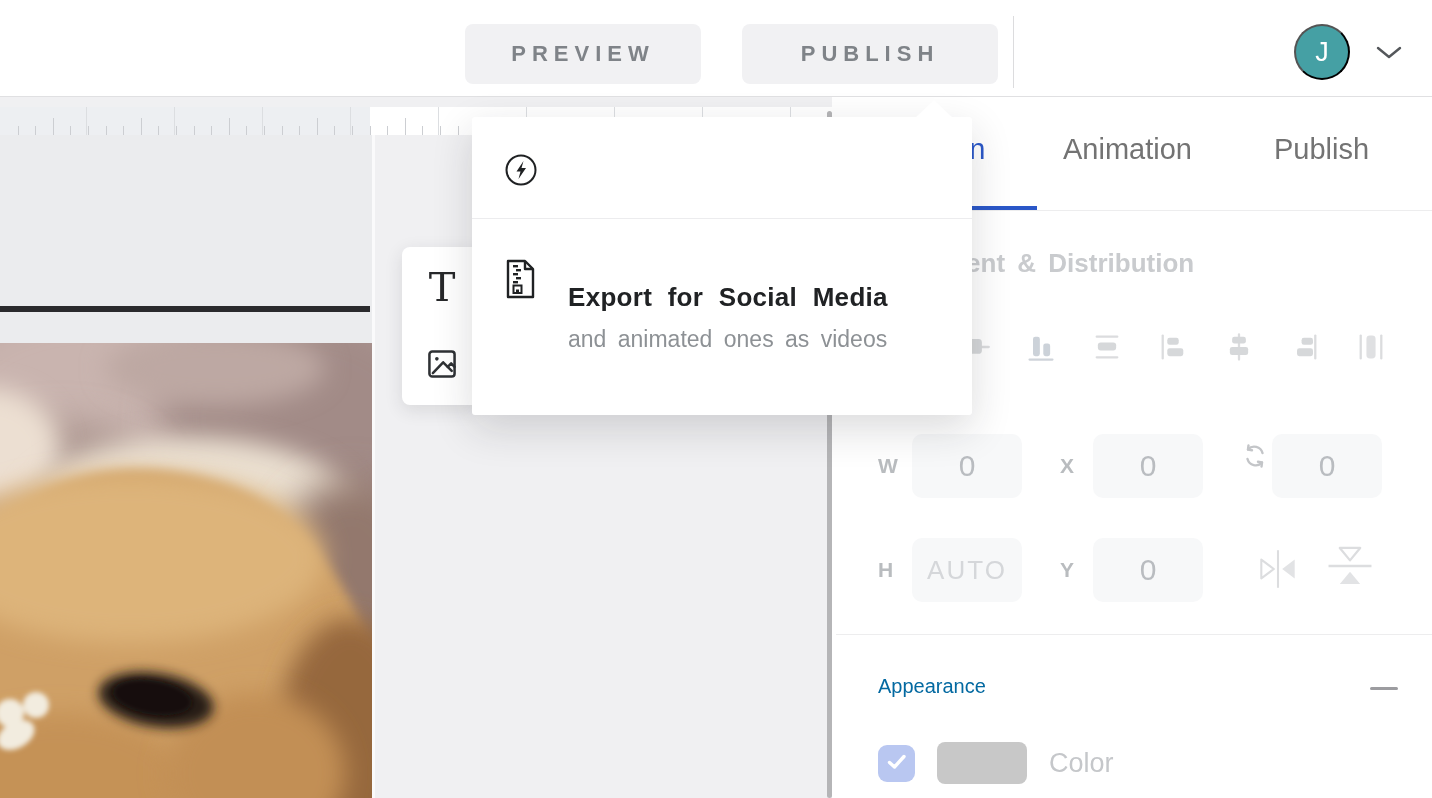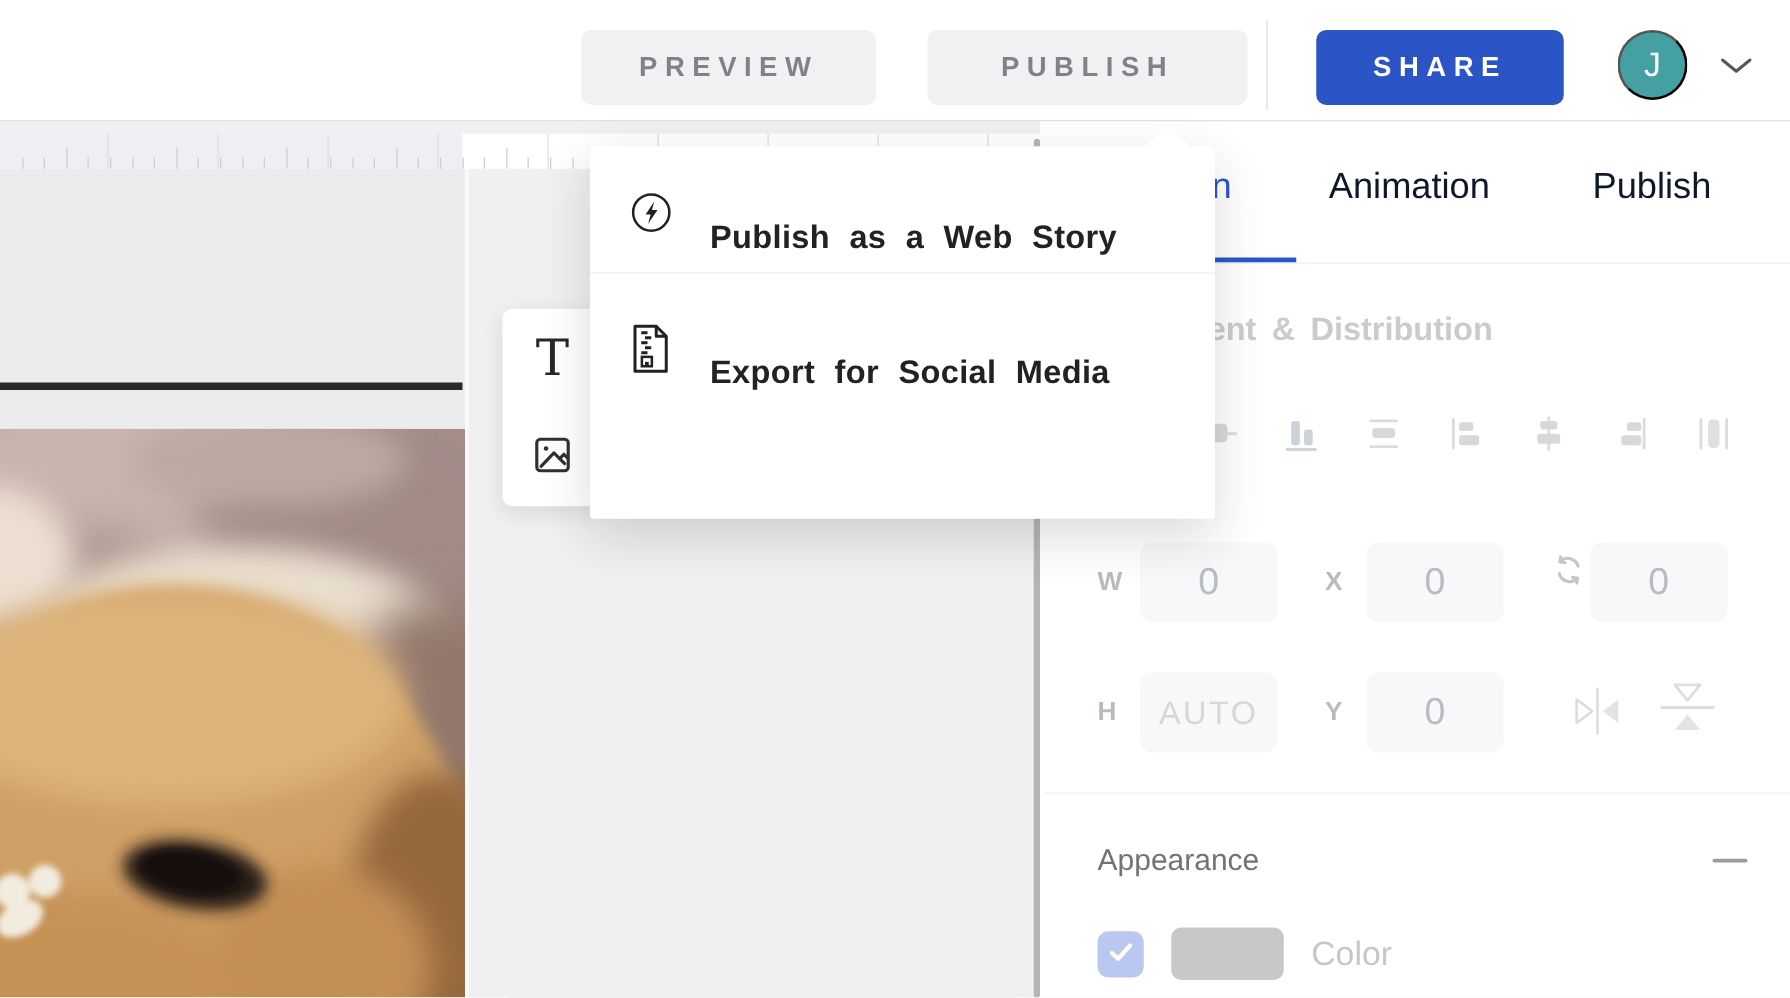--- a/index.html
+++ b/index.html
@@ -40,21 +40,21 @@
   
   .tool-palette { position:absolute; left:402px; top:247px; width:80px; height:158px; background:#ffffff;
                   border-radius:8px; box-shadow:0 5px 18px rgba(40,40,50,0.12); z-index:10;
                   display:flex; flex-direction:column; }
   .tool-btn { flex:1; display:flex; align-items:center; justify-content:center; background:none; border:none; cursor:pointer; }
   .tool-text-glyph { font-family:"DejaVu Serif", serif; font-size:40px; font-weight:400; color:#27282a; line-height:1; }
 
   
   .panel { position:absolute; left:836px; top:97px; width:596px; height:701px; background:#ffffff; z-index:5; }
   .tabs-underline-row { position:absolute; left:0; top:113px; width:596px; height:1px; background:#ededee; }
-  .tab { position:absolute; top:36px; font-size:29px; color:#0f172a; background:none; border:none; cursor:pointer; font-family:"Liberation Sans",sans-serif; }
+  .tab { position:absolute; top:36px; font-size:29px; color:#737373; background:none; border:none; cursor:pointer; font-family:"Liberation Sans",sans-serif; }
   .tab.active { color:#2a57c8; font-weight:400; }
   .tab-design { left:59px; }
   .tab-animation { left:227px; }
   .tab-settings { left:438px; }
   .tab-active-underline { position:absolute; left:114px; top:109px; width:87px; height:4px; background:#2a57c8; }
 
   .section-title { position:absolute; left:42px; font-size:26px; font-weight:700; color:#c9cbce; word-spacing:5px; }
   .align-title { top:151px; }
 
   .align-row { position:absolute; left:122px; top:230px; width:430px; display:flex; gap:32px; align-items:center; }
@@ -74,21 +74,21 @@
   .row1-box-r   { left:436px; top:337px; }
 
   .row2-label-h { left:42px; top:461px; }
   .row2-box-h   { left:76px;  top:441px;text-align:right; }
   .row2-label-y { left:224px; top:461px; }
   .row2-box-y   { left:257px; top:441px; }
   .fliph-icon   { position:absolute; left:418px; top:448px; }
   .flipv-icon   { position:absolute; left:488px; top:443px; }
 
   .panel-divider2 { position:absolute; left:0; top:537px; width:596px; height:1px; background:#ededee; }
-  .appearance-title { position:absolute; left:42px; top:578px; font-size:24px; color:#737373; }
+  .appearance-title { position:absolute; left:42px; top:578px; font-size:20px; color:#0369a1; }
   .collapse-btn { position:absolute; left:534px; top:590px; width:28px; height:3px; background:#9c9ca0; border:none; border-radius:2px; cursor:pointer; }
 
   .appearance-row { position:absolute; left:42px; top:645px; display:flex; align-items:center; }
   .color-checkbox { width:37px; height:37px; border-radius:9px; background:#b9c7f1; border:none; cursor:pointer;
                     display:flex; align-items:center; justify-content:center; }
   .color-swatch { width:90px; height:42px; border-radius:8px; background:#c8c8c8; border:none; cursor:pointer; margin-left:22px; }
   .color-label { margin-left:22px; font-size:27px; color:#c5c7ca; }
 
   
   .dropdown { position:absolute; left:472px; top:117px; width:500px; height:298px; background:#ffffff;
@@ -349,39 +349,37 @@
       </button>
       <button class="color-swatch"></button>
       <span class="color-label">Color</span>
     </div>
   </div>
 
   <div class="header">
     <button class="btn btn-preview">PREVIEW</button>
     <button class="btn btn-publish">PUBLISH</button>
     <div class="header-divider"></div>
-    <button class="btn btn-share">SHARE</button>
     <button class="avatar">J</button>
     <button class="user-chevron" style="background:none;border:none;cursor:pointer;">
       <svg width="30" height="17" viewBox="0 0 30 17" fill="none" stroke="#54575b" stroke-width="2.4" stroke-linecap="round" stroke-linejoin="round">
           <path d="M4 4 L15 13 L26 4"></path>
         </svg>
     </button>
   </div>
 
   <div class="dropdown-caret"></div>
   <div class="dropdown">
     <button class="menu-item menu-item-1"></button>
     <span class="menu-icon menu-icon-1">
       <svg width="34" height="34" viewBox="0 0 34 34" fill="none">
         <circle cx="17" cy="17" r="14.5" stroke="#1f2123" stroke-width="2"></circle>
         <path d="M19.5 8 L12.5 18.5 H16.5 L14.5 26 L22 15 H17.5 Z" fill="#1f2123"></path>
       </svg>
     </span>
-    <span class="menu-title menu-title-1">Publish as a Web Story</span>
 
     <div class="menu-divider"></div>
 
     <button class="menu-item menu-item-2"></button>
     <span class="menu-icon menu-icon-2">
       <svg width="32" height="40" viewBox="0 0 32 40" fill="none">
         <path d="M4 2 H21 L29 10 V38 H4 Z" stroke="#1f2123" stroke-width="2.4" stroke-linejoin="round"></path>
         <path d="M21 2 V10 H29" stroke="#1f2123" stroke-width="2.4" stroke-linejoin="round"></path>
         <g fill="#1f2123">
           <rect x="9" y="6" width="5" height="2.4"></rect>
@@ -389,16 +387,17 @@
           <rect x="9" y="14" width="5" height="2.4"></rect>
           <rect x="12" y="18" width="5" height="2.4"></rect>
           <rect x="9" y="22" width="5" height="2.4"></rect>
         </g>
         <rect x="9.5" y="26.5" width="8" height="7.5" stroke="#1f2123" stroke-width="2"></rect>
         <rect x="12" y="30.5" width="3" height="2.5" fill="#1f2123"></rect>
       </svg>
     </span>
     <span class="menu-title menu-title-2">Export for Social Media</span>
     <div class="menu-desc menu-desc-pos">
+      <div>and animated ones as videos</div>
     </div>
   </div>
 
 </div>
 
 </body></html>

